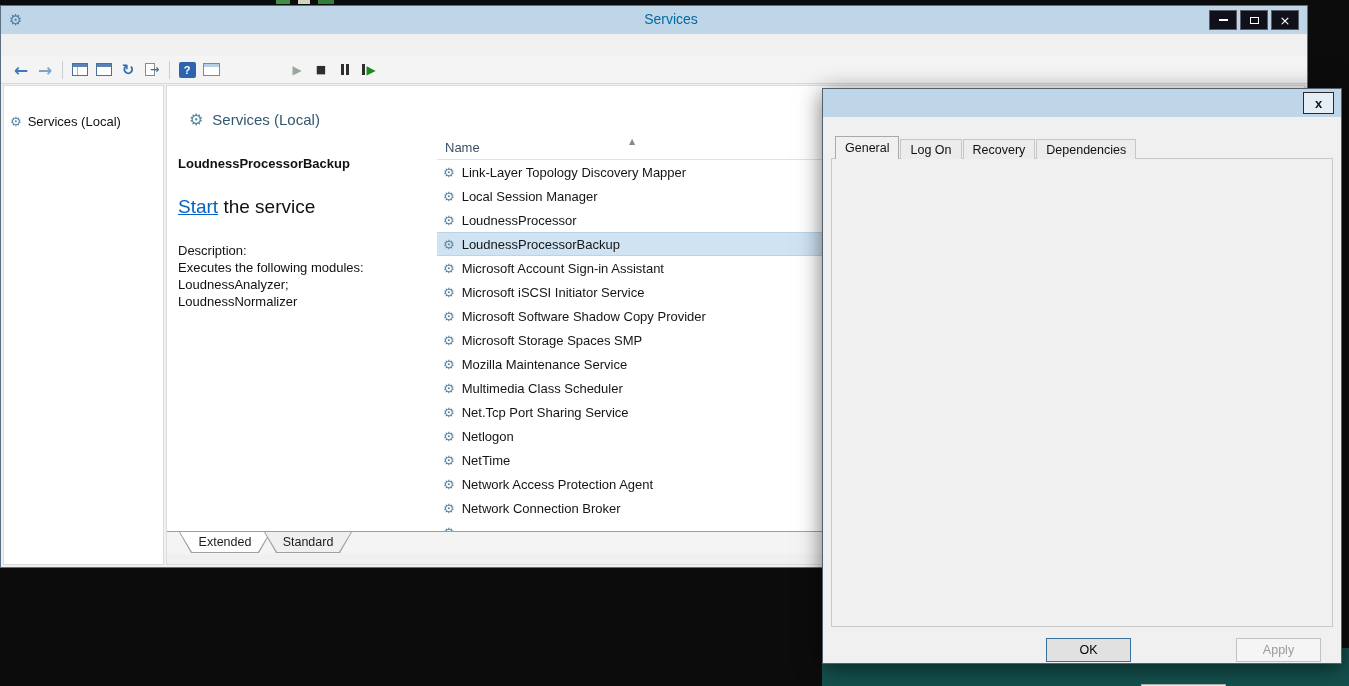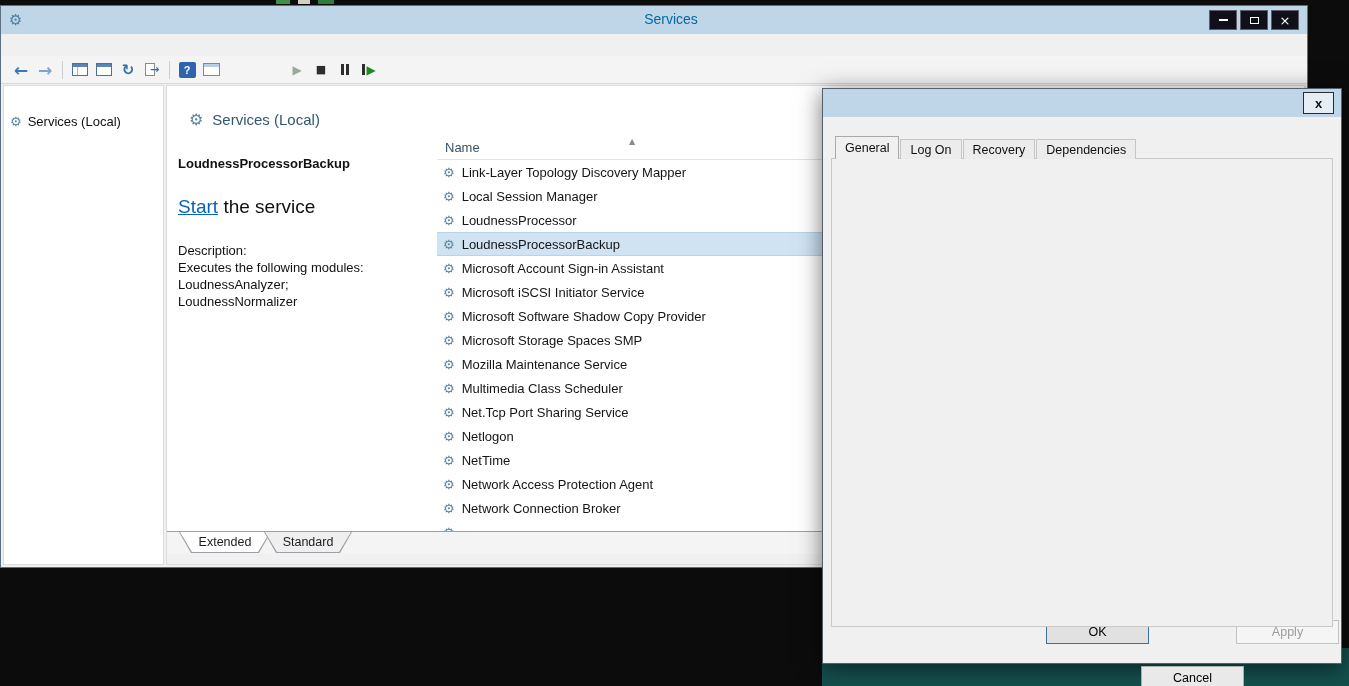--- a/index.html
+++ b/index.html
@@ -117,21 +117,21 @@
   .combo-text{position:absolute;left:7px;top:3px;font-size:12.5px;}
   .combo-arrow{position:absolute;right:8px;top:9px;}
   .groove{position:absolute;left:28px;top:302px;width:460px;height:1px;background:#e2e2e2;border-bottom:1px solid #fbfbfb;}
 
   .sbtn{position:absolute;top:336px;height:24px;font-size:12.5px;display:flex;align-items:center;justify-content:center;}
   .btn-enabled{background:#d2d2d2;border:1px solid #3f3f3f;color:#111;}
   .btn-disabled{background:#f5f5f5;border:1px solid #c2c2c2;color:#9b9b9b;}
   .hint{position:absolute;left:16px;top:370px;font-size:12px;line-height:16px;white-space:nowrap;}
   .sp-input{position:absolute;left:151px;top:425px;width:326px;height:23px;background:#fff;border:1px solid #707a86;
     font-size:12.5px;padding:0 5px;font-family:"Liberation Sans",sans-serif;}
-  .bbtn{position:absolute;top:531px;width:103px;height:24px;font-size:12.5px;display:flex;align-items:center;justify-content:center;}
+  .bbtn{position:absolute;top:549px;width:85px;height:24px;font-size:12.5px;display:flex;align-items:center;justify-content:center;}
   .btn-default{background:#e1e1e1;border:1px solid #39719e;color:#000;}
   .btn-normal{background:#e9e9e9;border:1px solid #acacac;color:#000;}
 </style>
 </head>
 <body>
 
 <div class="desktop">
 
   <div class="frag frag1"></div>
   <div class="frag frag2"></div>

